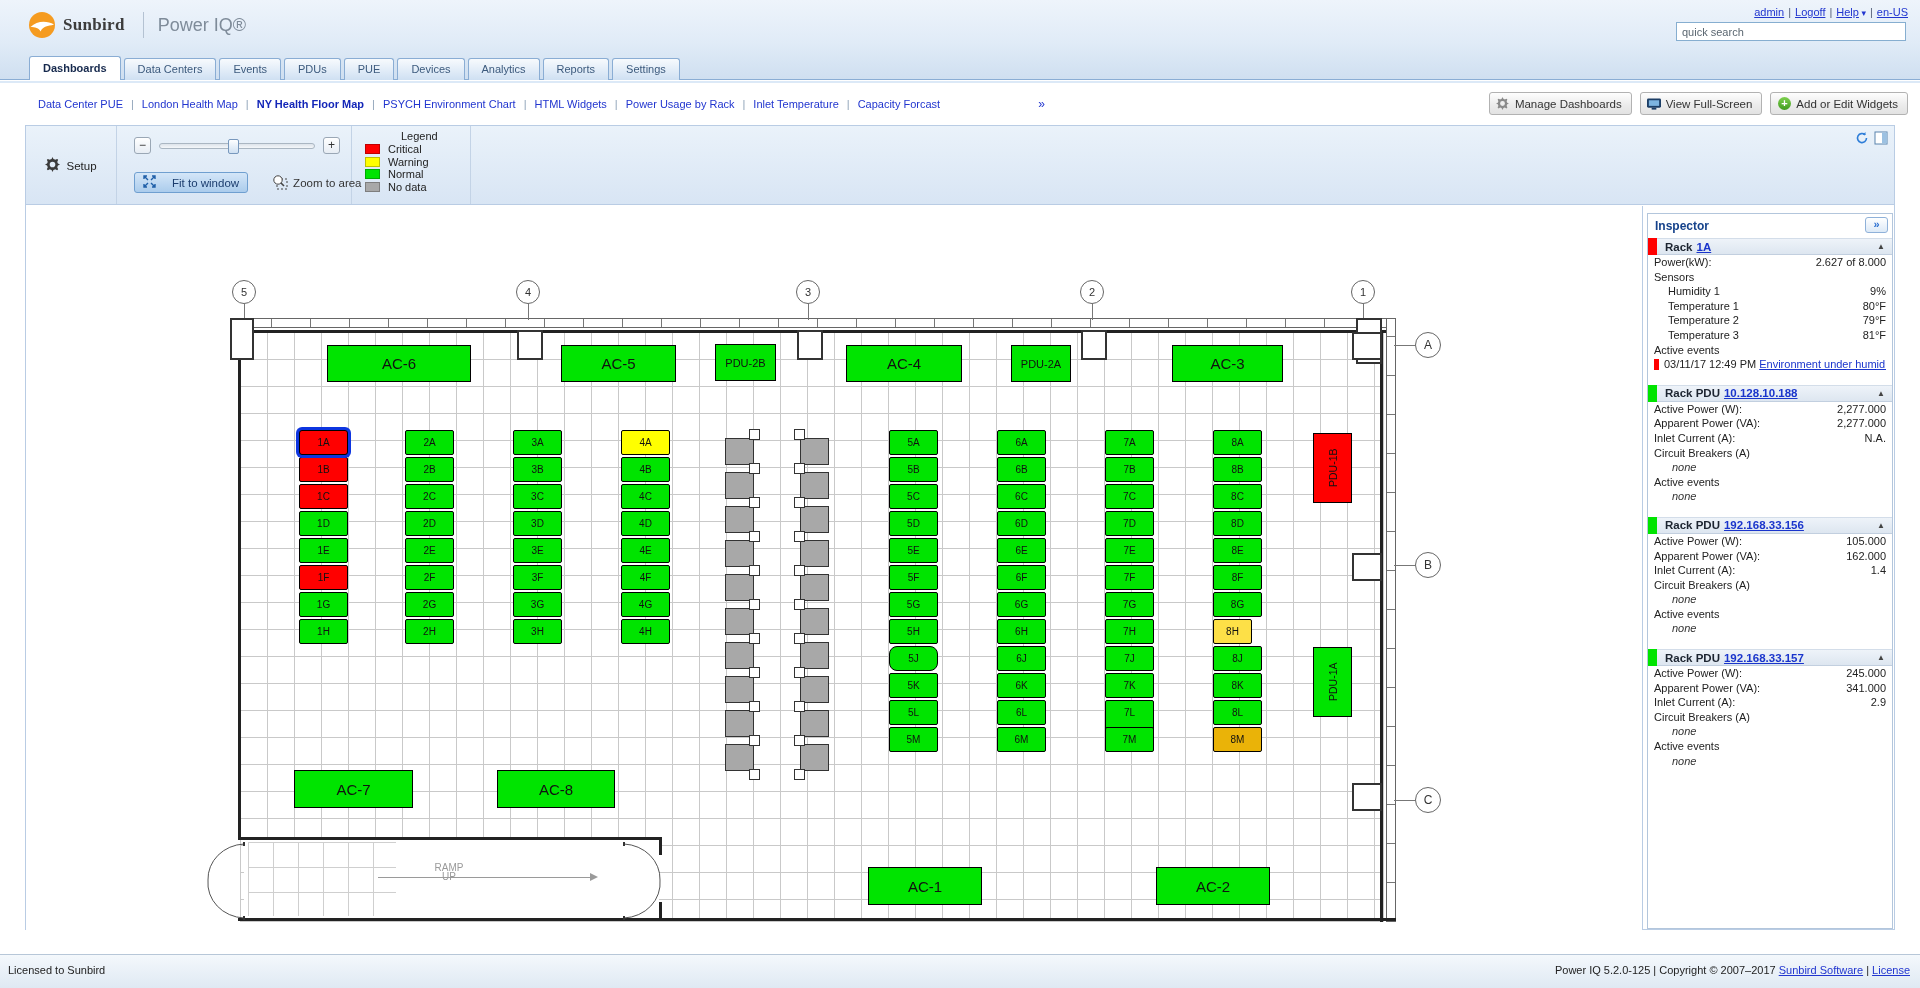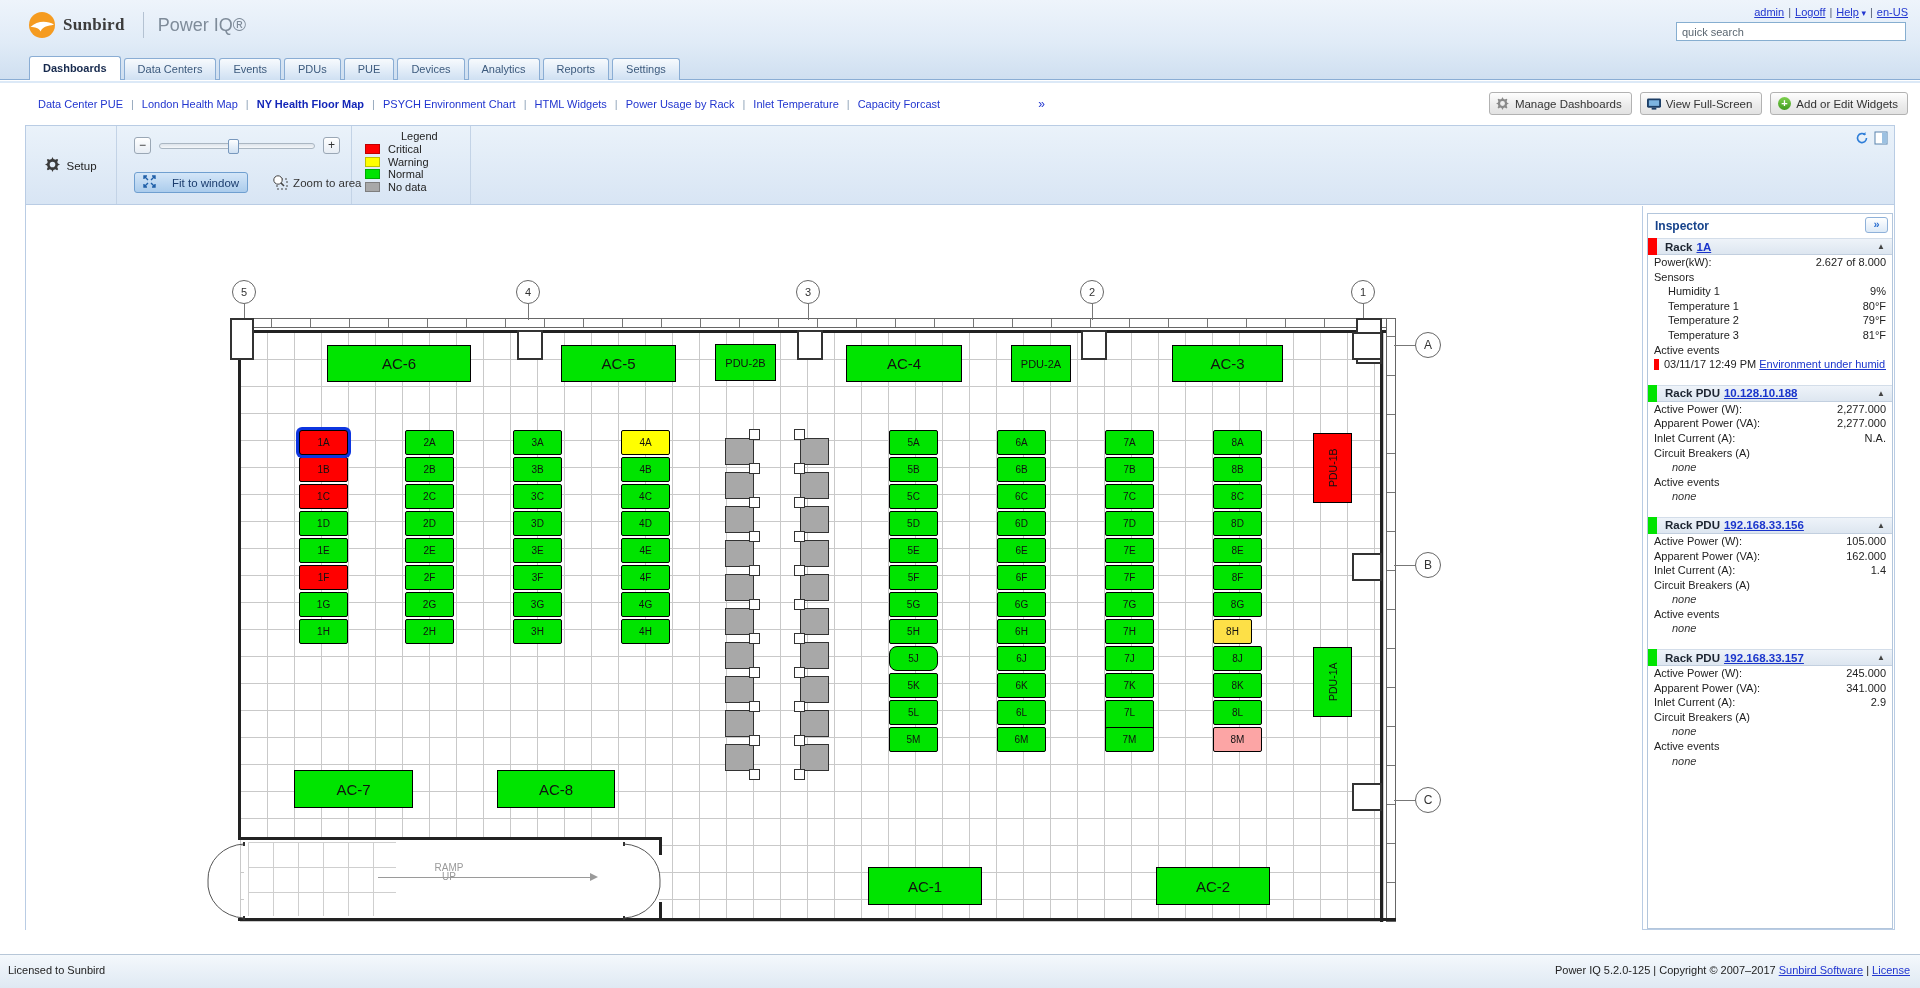--- a/index.html
+++ b/index.html
@@ -426,21 +426,21 @@
         <div class="rack" style="left: 1187px; top: 251px; width: 49px; height: 25px; background: rgb(0, 228, 0);">8B</div>
         <div class="rack" style="left: 1187px; top: 278px; width: 49px; height: 25px; background: rgb(0, 228, 0);">8C</div>
         <div class="rack" style="left: 1187px; top: 305px; width: 49px; height: 25px; background: rgb(0, 228, 0);">8D</div>
         <div class="rack" style="left: 1187px; top: 332px; width: 49px; height: 25px; background: rgb(0, 228, 0);">8E</div>
         <div class="rack" style="left: 1187px; top: 359px; width: 49px; height: 25px; background: rgb(0, 228, 0);">8F</div>
         <div class="rack" style="left: 1187px; top: 386px; width: 49px; height: 25px; background: rgb(0, 228, 0);">8G</div>
         <div class="rack" style="left: 1187px; top: 413px; width: 39px; height: 25px; background: #fde047;">8H</div>
         <div class="rack" style="left: 1187px; top: 440px; width: 49px; height: 25px; background: rgb(0, 228, 0);">8J</div>
         <div class="rack" style="left: 1187px; top: 467px; width: 49px; height: 25px; background: rgb(0, 228, 0);">8K</div>
         <div class="rack" style="left: 1187px; top: 494px; width: 49px; height: 25px; background: rgb(0, 228, 0);">8L</div>
-        <div class="rack" style="left: 1187px; top: 521px; width: 49px; height: 25px; background: #fca5a5;">8M</div>
+        <div class="rack" style="left: 1187px; top: 521px; width: 49px; height: 25px; background: #eab308;">8M</div>
         <div class="equip" style="left: 301px; top: 139px; width: 144px; height: 37px; background: rgb(0, 228, 0);">AC-6</div>
         <div class="equip" style="left: 535px; top: 139px; width: 115px; height: 37px; background: rgb(0, 228, 0);">AC-5</div>
         <div class="equip small" style="left: 689px; top: 138px; width: 61px; height: 37px; background: rgb(0, 228, 0);">PDU-2B</div>
         <div class="eqdiv" style="left: 714.62px; top: 138px; width: 1px; height: 37px;"></div>
         <div class="equip" style="left: 820px; top: 139px; width: 116px; height: 37px; background: rgb(0, 228, 0);">AC-4</div>
         <div class="equip small" style="left: 985px; top: 139px; width: 60px; height: 37px; background: rgb(0, 228, 0);">PDU-2A</div>
         <div class="eqdiv" style="left: 1010.2px; top: 139px; width: 1px; height: 37px;"></div>
         <div class="equip" style="left: 1146px; top: 139px; width: 111px; height: 37px; background: rgb(0, 228, 0);">AC-3</div>
         <div class="equip" style="left: 268px; top: 564px; width: 119px; height: 38px; background: rgb(0, 228, 0);">AC-7</div>
         <div class="equip" style="left: 471px; top: 564px; width: 118px; height: 38px; background: rgb(0, 228, 0);">AC-8</div>

